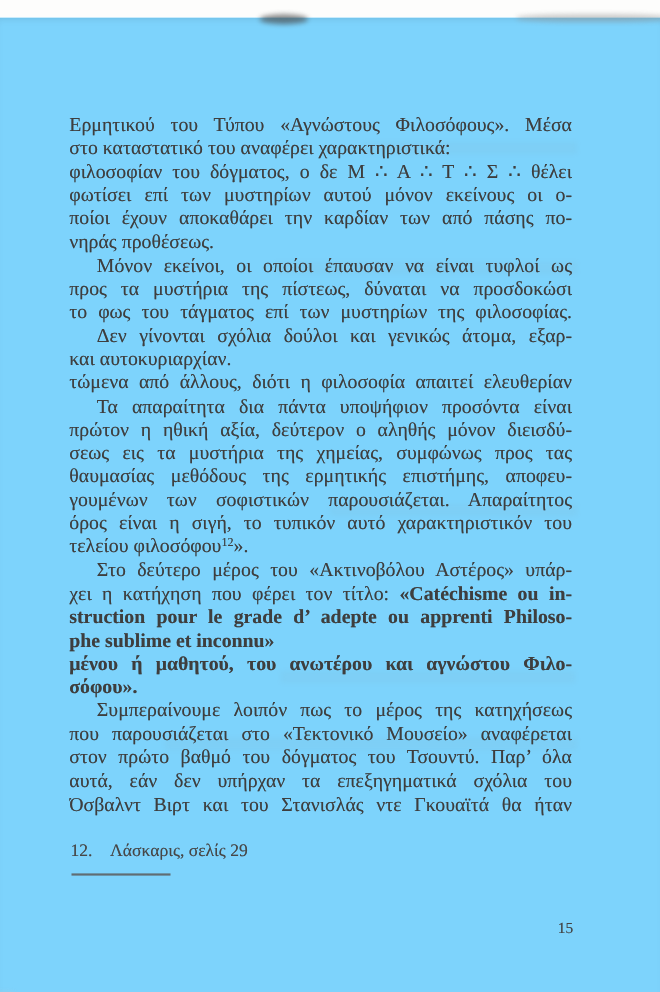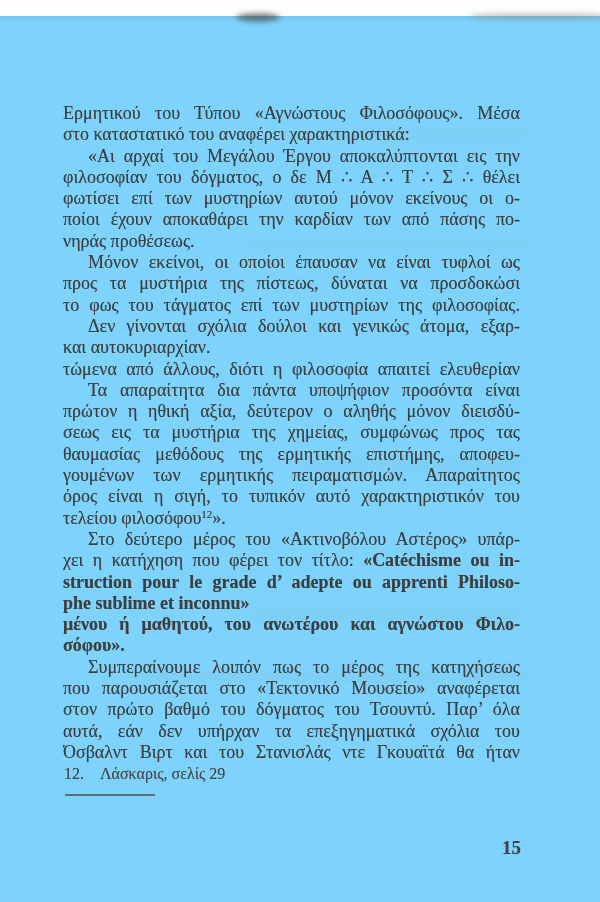--- a/index.html
+++ b/index.html
@@ -88,59 +88,57 @@
     line-height: 20px;
     color: #474747;
     text-shadow: 0 0 0.6px rgba(70,70,70,0.5);
   }
   .fn-marker { display: inline-block; width: 36px; }
   .page-number {
     position: absolute;
     left: 63px; top: 821px;
     width: 458px;
     text-align: right;
-    font-size: 19px;
+    font-size: 14px;
     color: #434343;
     text-shadow: 0 0 0.6px rgba(67,67,67,0.5);
-    font-weight: bold;
   }
 </style>
 </head>
 <body>
 
 <div class="page">
 
   <div class="artifact a-top-center"></div>
   <div class="artifact a-top-right"></div>
   <div class="artifact a-bottom-left"></div>
   <div class="ghost g1"></div>
   <div class="ghost g2"></div>
   <div class="ghost g3"></div>
   <div class="ghost g4"></div>
   <div class="ghost g5"></div>
 
   <div class="text-block">
       <div class="line fill"><span>Ερμητικού του Τύπου «Αγνώστους Φιλοσόφους». Μέσα</span></div>
       <div class="line"><span>στο καταστατικό του αναφέρει χαρακτηριστικά:</span></div>
-      <div class="line fill indent"><span>«Αι αρχαί του Μεγάλου Έργου αποκαλύπτονται εις την</span></div>
       <div class="line fill"><span>φιλοσοφίαν του δόγματος, ο δε Μ ∴ Α ∴ Τ ∴ Σ ∴ θέλει</span></div>
       <div class="line fill"><span>φωτίσει επί των μυστηρίων αυτού μόνον εκείνους οι ο-</span></div>
       <div class="line fill"><span>ποίοι έχουν αποκαθάρει την καρδίαν των από πάσης πο-</span></div>
       <div class="line"><span>νηράς προθέσεως.</span></div>
       <div class="line fill indent"><span>Μόνον εκείνοι, οι οποίοι έπαυσαν να είναι τυφλοί ως</span></div>
       <div class="line fill"><span>προς τα μυστήρια της πίστεως, δύναται να προσδοκώσι</span></div>
       <div class="line fill"><span>το φως του τάγματος επί των μυστηρίων της φιλοσοφίας.</span></div>
       <div class="line fill indent"><span>Δεν γίνονται σχόλια δούλοι και γενικώς άτομα, εξαρ-</span></div>
       <div class="line"><span>και αυτοκυριαρχίαν.</span></div>
       <div class="line fill"><span>τώμενα από άλλους, διότι η φιλοσοφία απαιτεί ελευθερίαν</span></div>
       <div class="line fill indent"><span>Τα απαραίτητα δια πάντα υποψήφιον προσόντα είναι</span></div>
       <div class="line fill"><span>πρώτον η ηθική αξία, δεύτερον ο αληθής μόνον διεισδύ-</span></div>
       <div class="line fill"><span>σεως εις τα μυστήρια της χημείας, συμφώνως προς τας</span></div>
       <div class="line fill"><span>θαυμασίας μεθόδους της ερμητικής επιστήμης, αποφευ-</span></div>
-      <div class="line fill"><span>γουμένων των ερμητικής πειραματισμών. Απαραίτητος</span></div>
+      <div class="line fill"><span>γουμένων των σοφιστικών παρουσιάζεται. Απαραίτητος</span></div>
       <div class="line fill"><span>όρος είναι η σιγή, το τυπικόν αυτό χαρακτηριστικόν του</span></div>
       <div class="line"><span>τελείου φιλοσόφου</span><sup>12</sup><span>».</span></div>
       <div class="line fill indent"><span>Στο δεύτερο μέρος του «Ακτινοβόλου Αστέρος» υπάρ-</span></div>
       <div class="line fill"><span>χει η κατήχηση που φέρει τον τίτλο: </span><span class="b">«Catéchisme ou in-</span></div>
       <div class="line fill"><span class="b">struction pour le grade d’ adepte ou apprenti Philoso-</span></div>
       <div class="line"><span class="b">phe sublime et inconnu»</span></div>
       <div class="line fill"><span class="b">μένου ή μαθητού, του ανωτέρου και αγνώστου Φιλο-</span></div>
       <div class="line"><span class="b">σόφου».</span></div>
       <div class="line fill indent"><span>Συμπεραίνουμε λοιπόν πως το μέρος της κατηχήσεως</span></div>
       <div class="line fill"><span>που παρουσιάζεται στο «Τεκτονικό Μουσείο» αναφέρεται</span></div>

